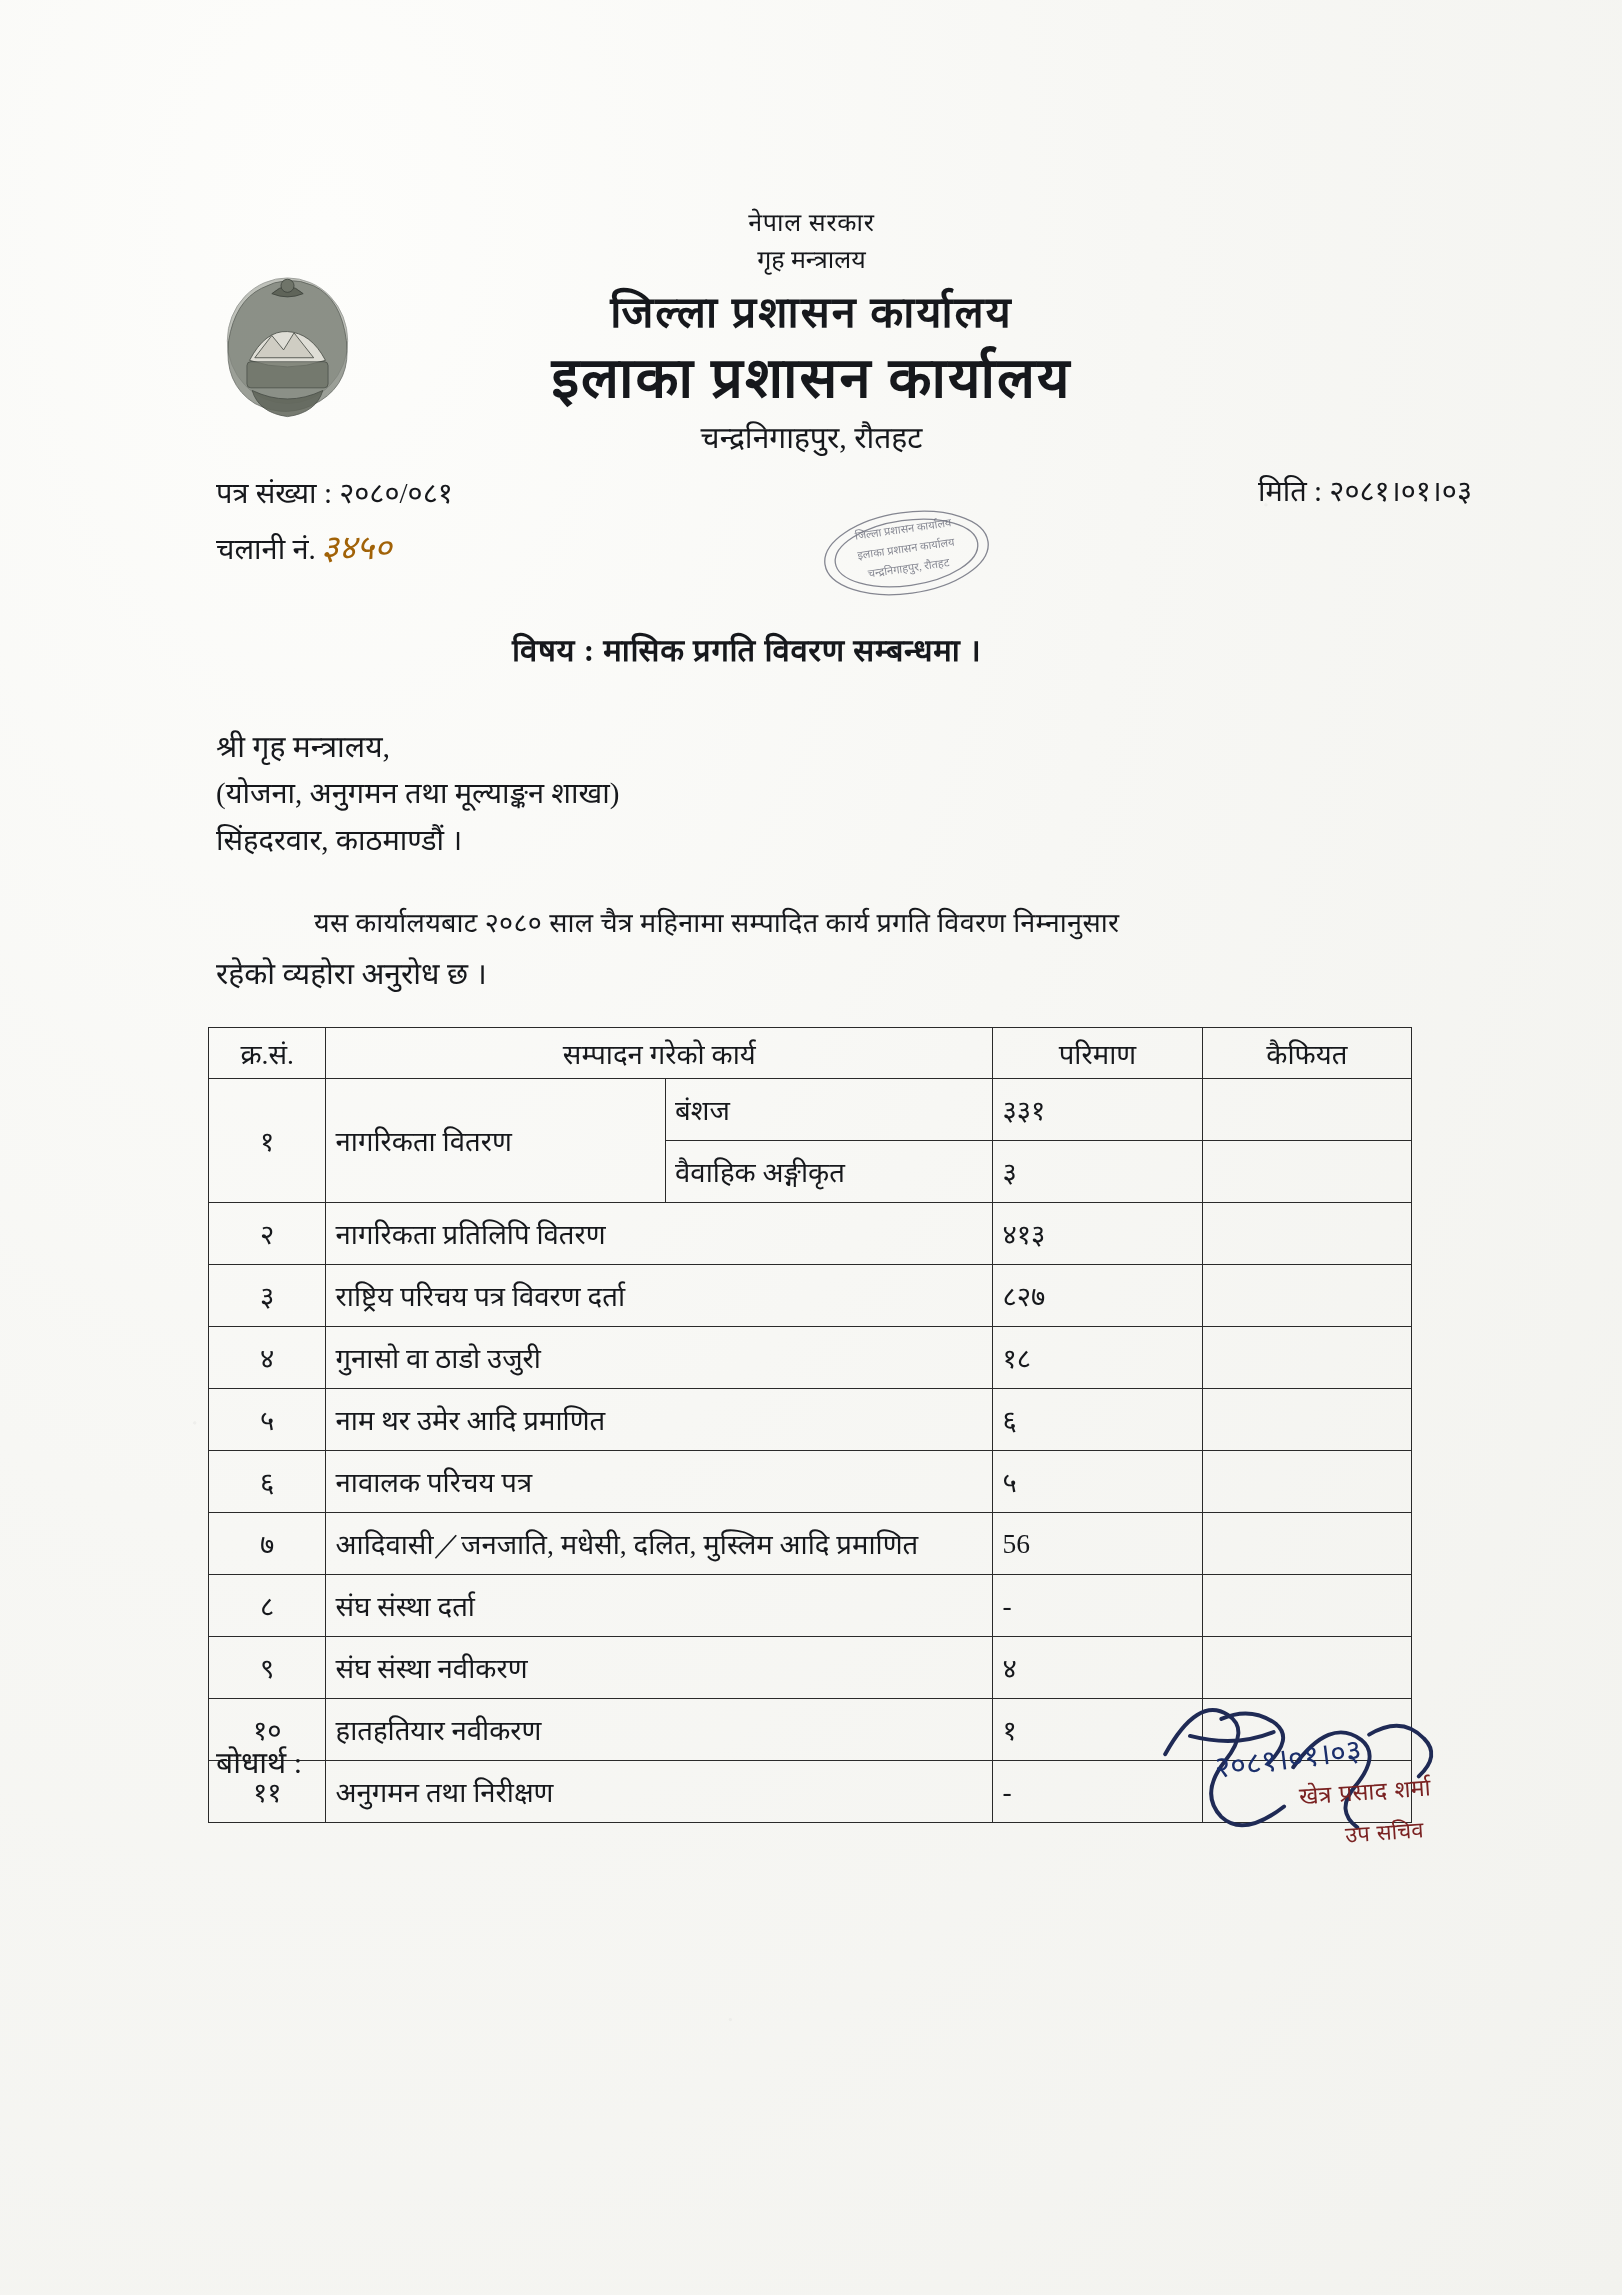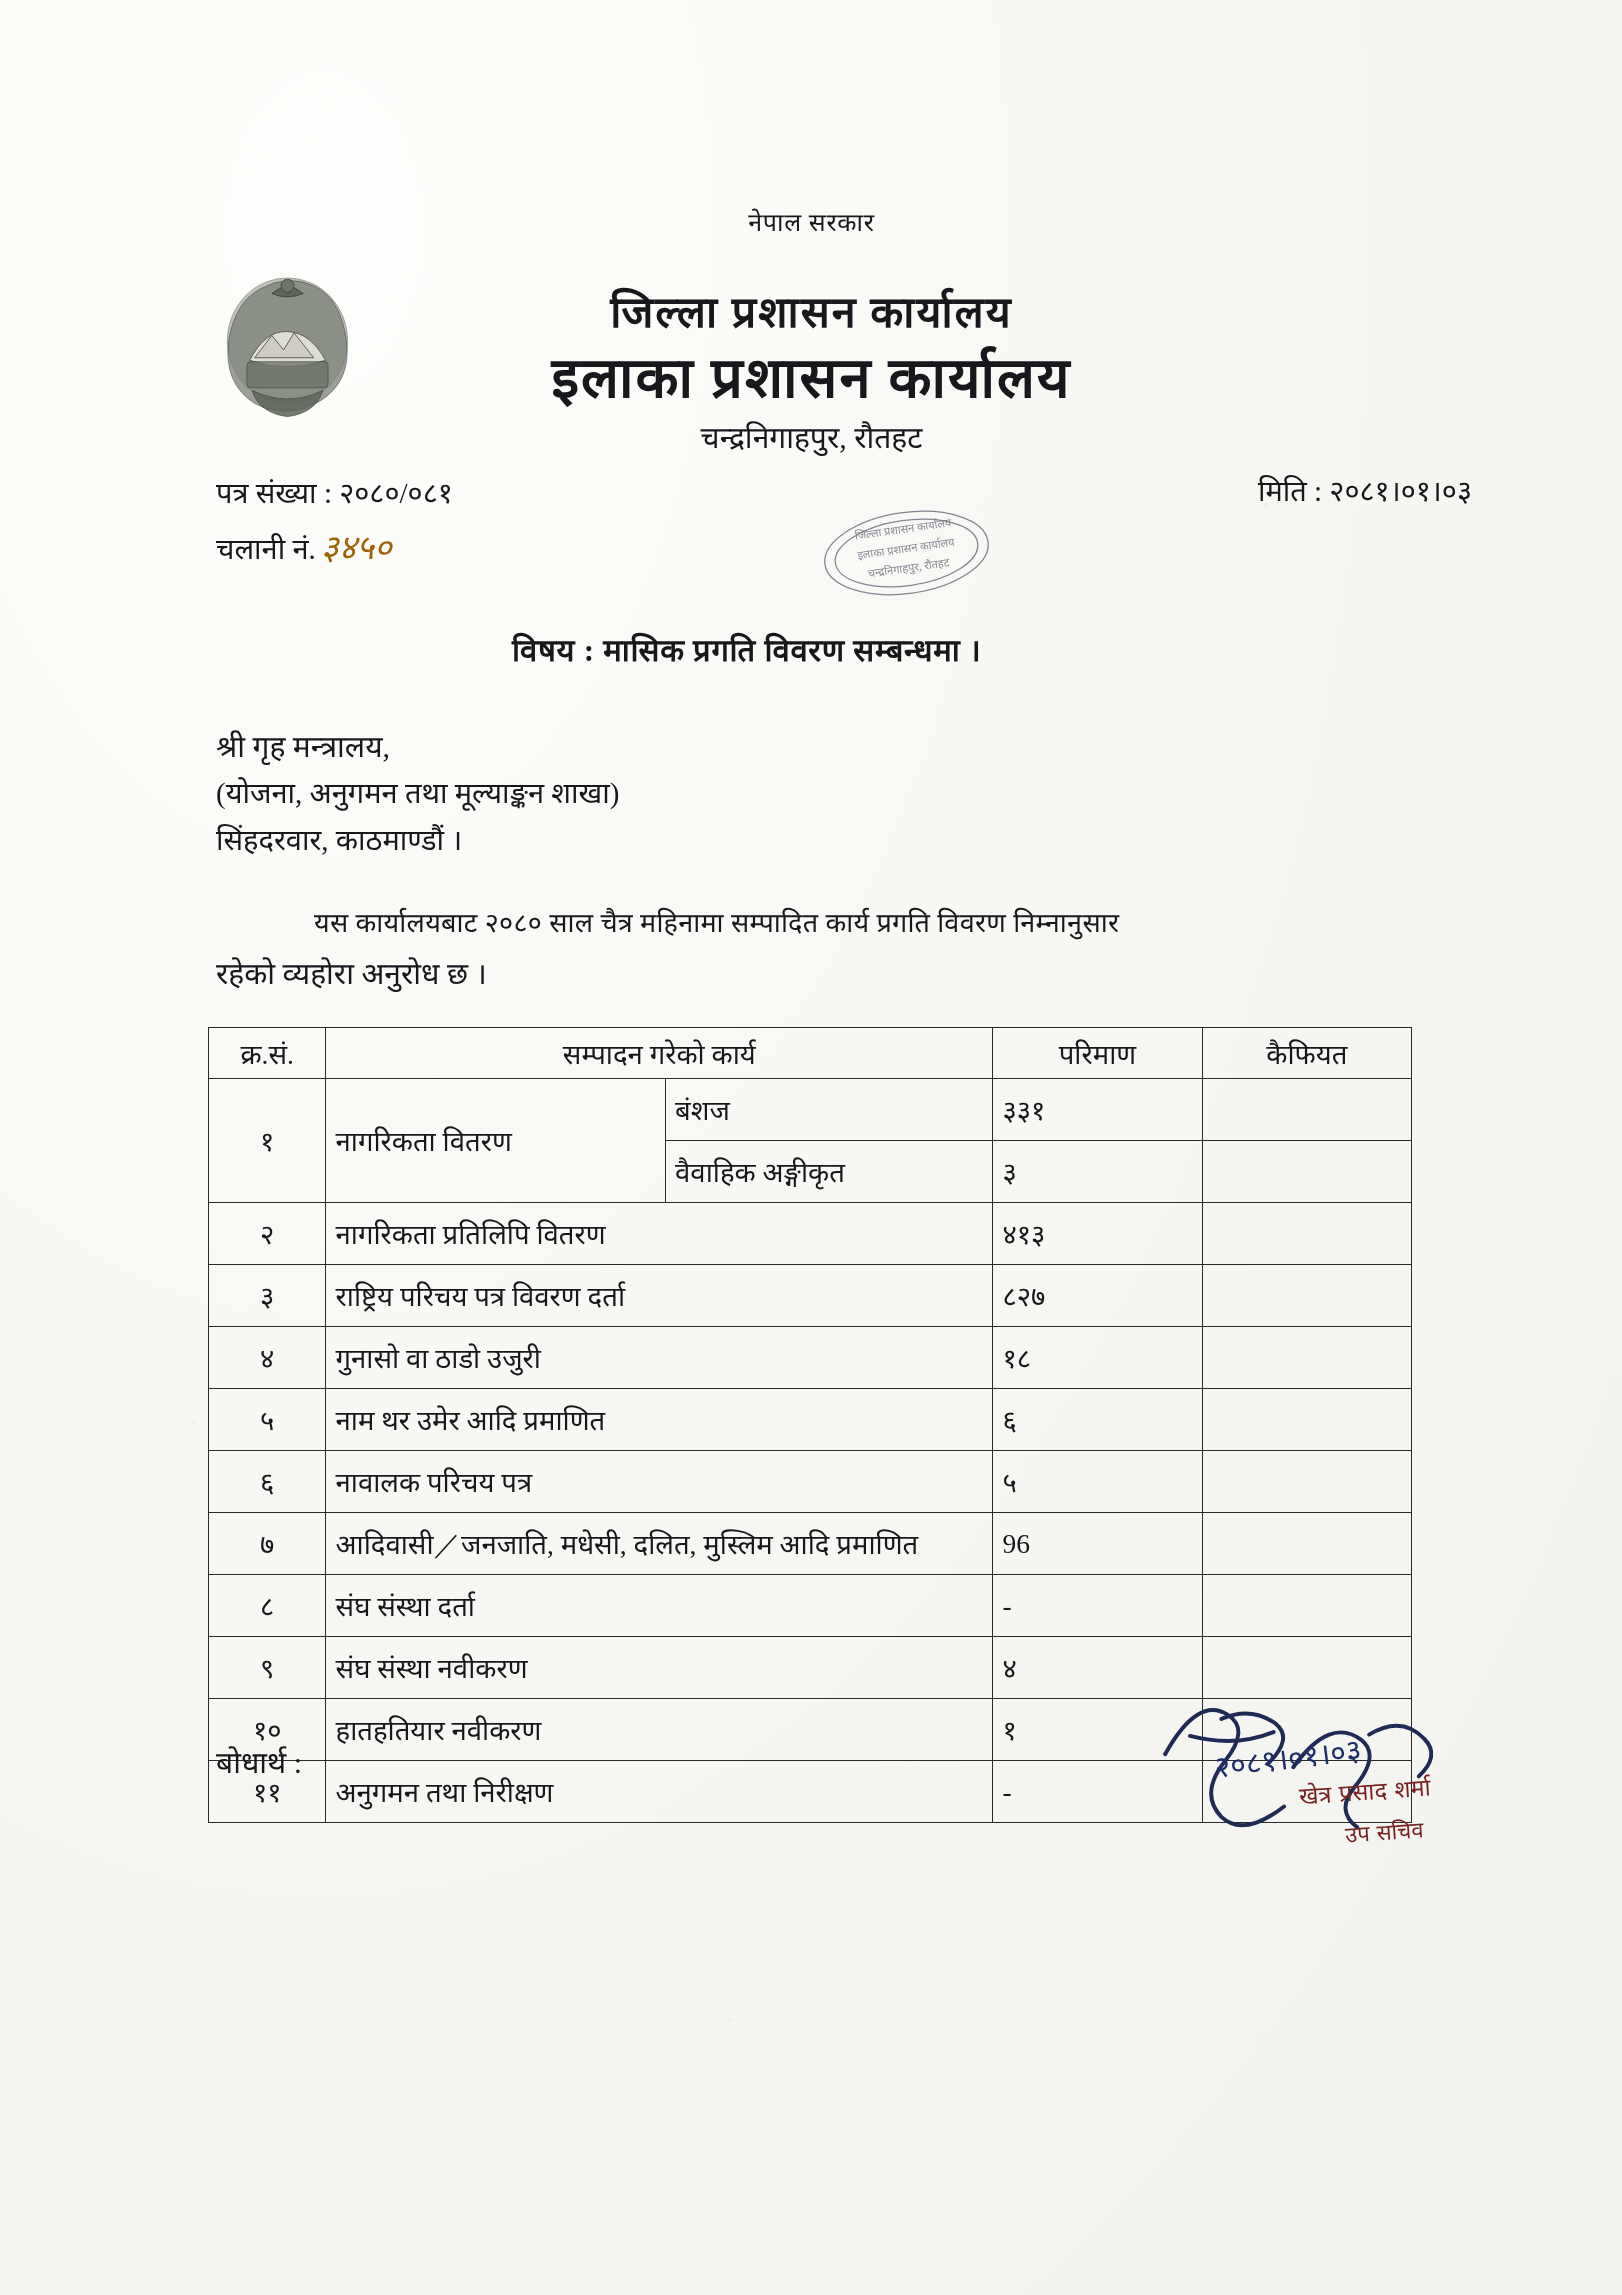--- a/index.html
+++ b/index.html
@@ -225,20 +225,21 @@
         <path d="M70 146 l26 -34 l18 22 l16 -26 l30 38 z" fill="#cfcdc3"></path>
         <rect x="58" y="152" width="124" height="40" rx="6" fill="#6f7469" opacity="0.8"></rect>
         <path d="M66 196 q54 26 108 0 q-10 34 -54 40 q-44 -6 -54 -40z" fill="#5f6459" opacity="0.85"></path>
         <path d="M96 48 q24 -22 48 0 q-24 10 -48 0z" fill="#5f6459"></path>
         <circle cx="120" cy="36" r="10" fill="#6f7469"></circle>
       </g>
     </svg>
   </div>
 
   <div class="gov-line1">नेपाल सरकार</div>
+  <div class="gov-line2">गृह मन्त्रालय</div>
   <div class="office1">जिल्ला प्रशासन कार्यालय</div>
   <div class="office2">इलाका प्रशासन कार्यालय</div>
   <div class="office-place">चन्द्रनिगाहपुर, रौतहट</div>
 
   <div class="letter-no">पत्र संख्या : २०८०/०८१</div>
   <div class="dispatch-no">
     <span>चलानी नं.</span><span class="dispatch-val">३४५०</span>
   </div>
   <div class="date">मिति : २०८१।०१।०३</div>
 
@@ -314,21 +315,21 @@
       </tr>
       <tr class="rowtall">
         <td class="c-sn">६</td>
         <td colspan="2">नावालक परिचय पत्र</td>
         <td class="qtycell">५</td>
         <td></td>
       </tr>
       <tr class="rowtall">
         <td class="c-sn">७</td>
         <td colspan="2">आदिवासी／जनजाति, मधेसी, दलित, मुस्लिम आदि प्रमाणित</td>
-        <td class="qtycell">96</td>
+        <td class="qtycell">56</td>
         <td></td>
       </tr>
       <tr class="rowtall">
         <td class="c-sn">८</td>
         <td colspan="2">संघ संस्था दर्ता</td>
         <td class="qtycell">-</td>
         <td></td>
       </tr>
       <tr class="rowtall">
         <td class="c-sn">९</td>

